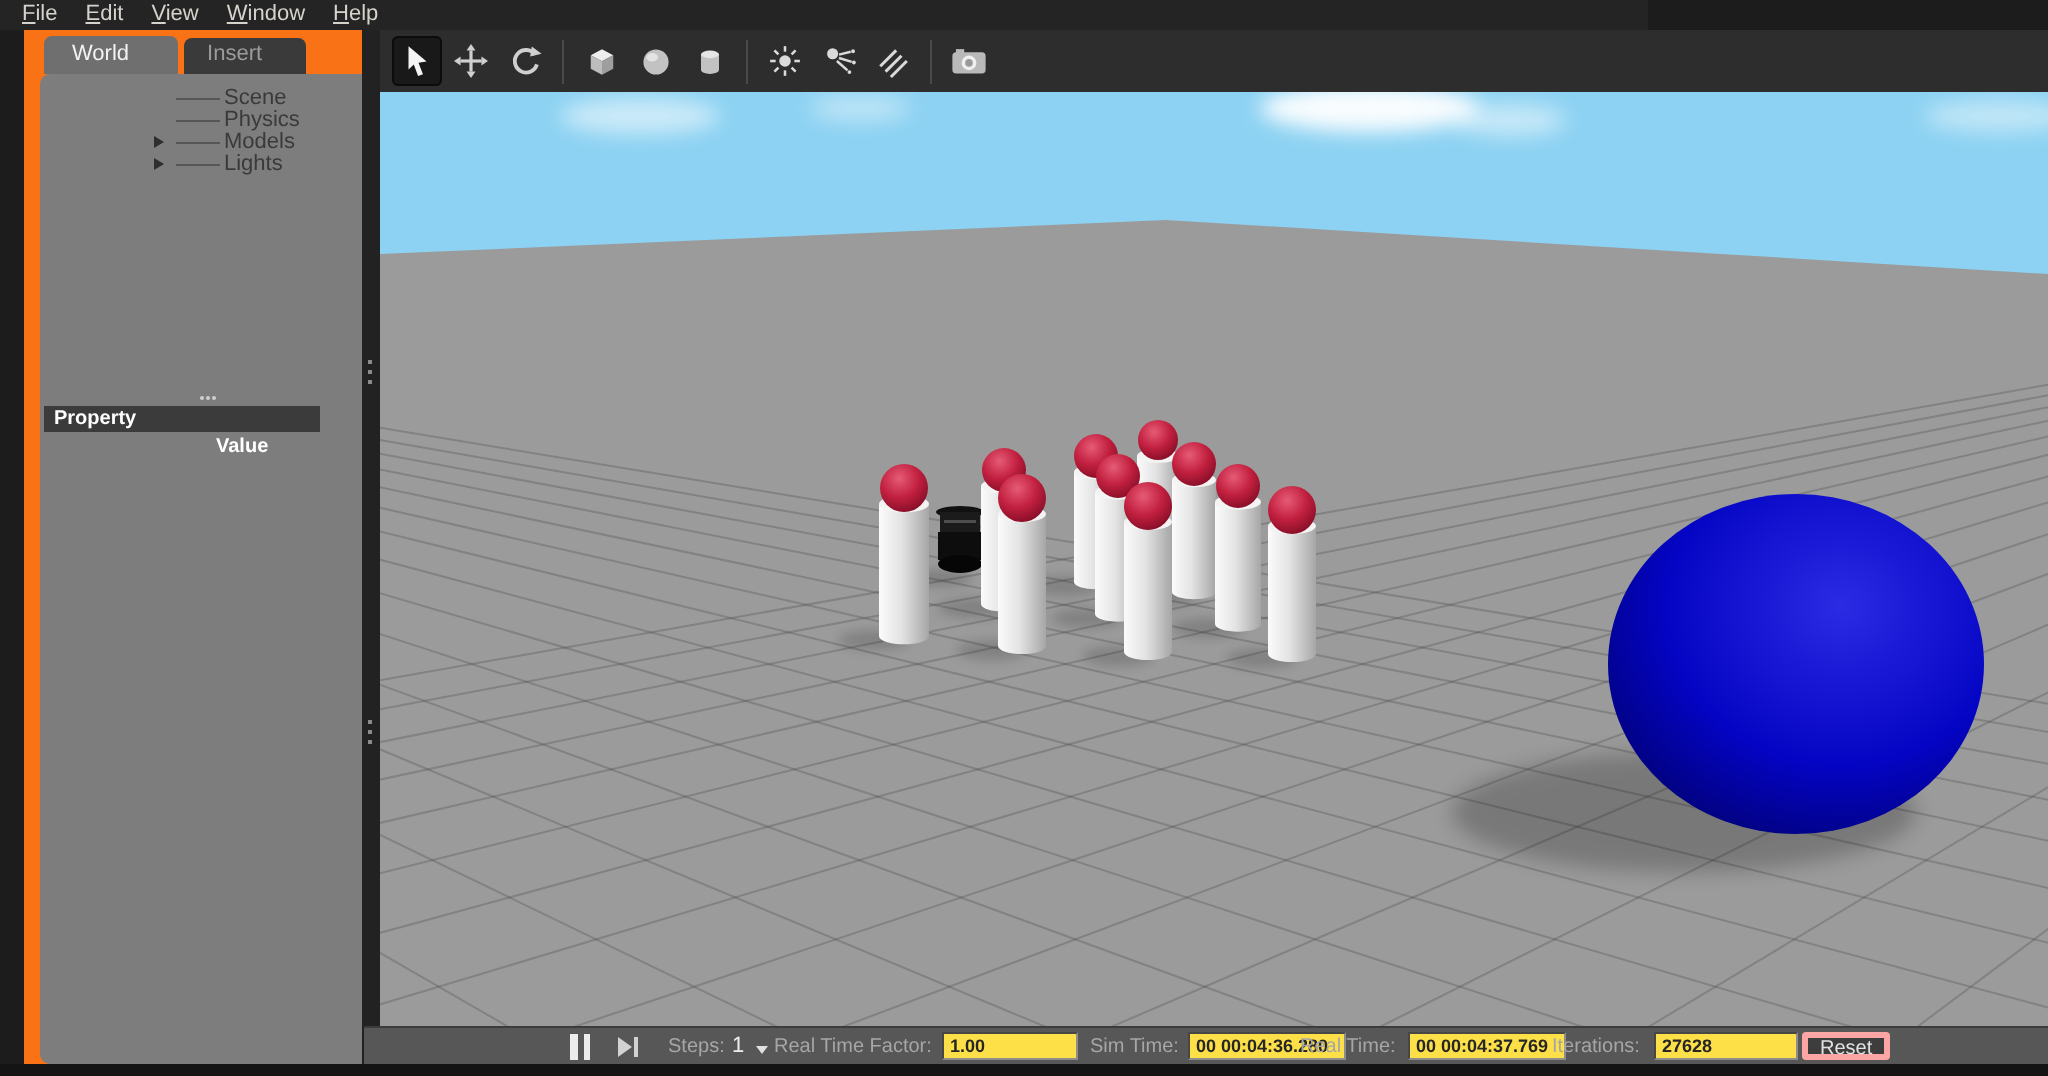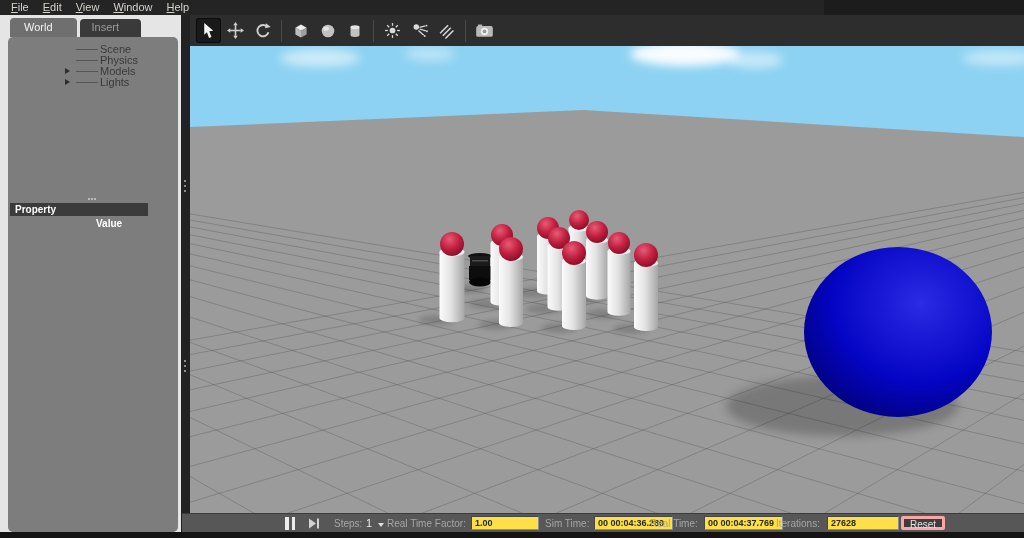--- a/index.html
+++ b/index.html
@@ -8,21 +8,21 @@
     position:relative; width:1024px; height:538px; overflow:hidden;
     background:#1c1c1c;
     font-family:"Liberation Sans","DejaVu Sans",sans-serif;
     -webkit-font-smoothing:antialiased; user-select:none;
   }
   
   #menubar { position:absolute; left:0; top:0; width:824px; height:15px; background:#242424; display:flex; align-items:center; padding-left:4px; z-index:30; }
   .menu-item { display:inline-block; color:#d6d2cc; font-size:11px; line-height:13px; padding:0 7px; cursor:default; }
   .menu-item::first-letter { text-decoration:underline; }
   
-  #sidebar { position:absolute; left:0; top:15px; width:182px; height:523px; background:#e5e5e5;text-align:right; }
+  #sidebar { position:absolute; left:12px; top:15px; width:182px; height:523px; background:#f97316;text-align:right; }
   #tabs { position:absolute; left:10px; top:0; height:22px; display:flex; align-items:flex-end; }
   .tab { font-size:11px; padding:3px 24px 4px 14px; border-radius:4px 4px 0 0; }
   .tab.active { background:#6f6f6f; color:#f2f2f2; }
   .tab.inactive { background:#3a3a3a; color:#9b9b9b; padding:2px 22px 4px 12px; margin-left:3px; }
   #side-panel { position:absolute; left:8px; top:22px; width:170px; height:495px; background:#7d7d7d; border-radius:5px; }
   .tree { padding-top:7px; }
   .tree-item { position:relative; height:11px; margin-bottom:0px; font-size:11px; line-height:11px; color:#3a3a3a;margin-left:24px; }
   .tree-item .branch { position:absolute; left:44px; top:5px; width:22px; height:1px; background:rgba(40,40,40,.45); }
   .tree-item .label { position:absolute; left:68px; top:0; }
   .tree-item .expander { position:absolute; left:33px; top:2px; width:0; height:0; border-left:5px solid #2e2e2e; border-top:3.5px solid transparent; border-bottom:3.5px solid transparent; }

